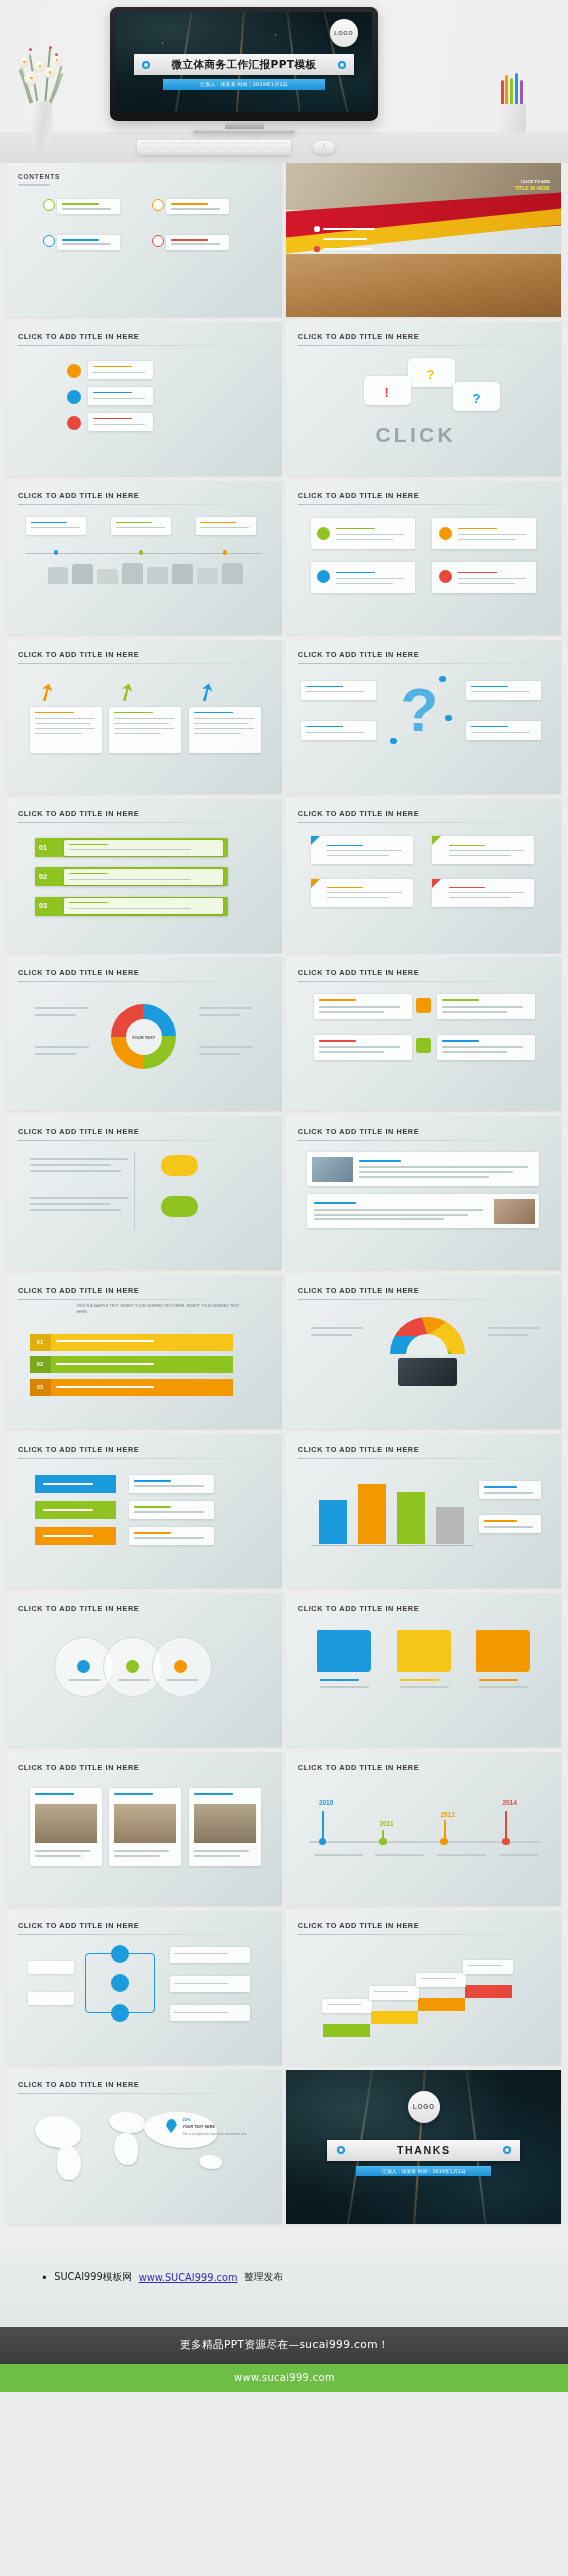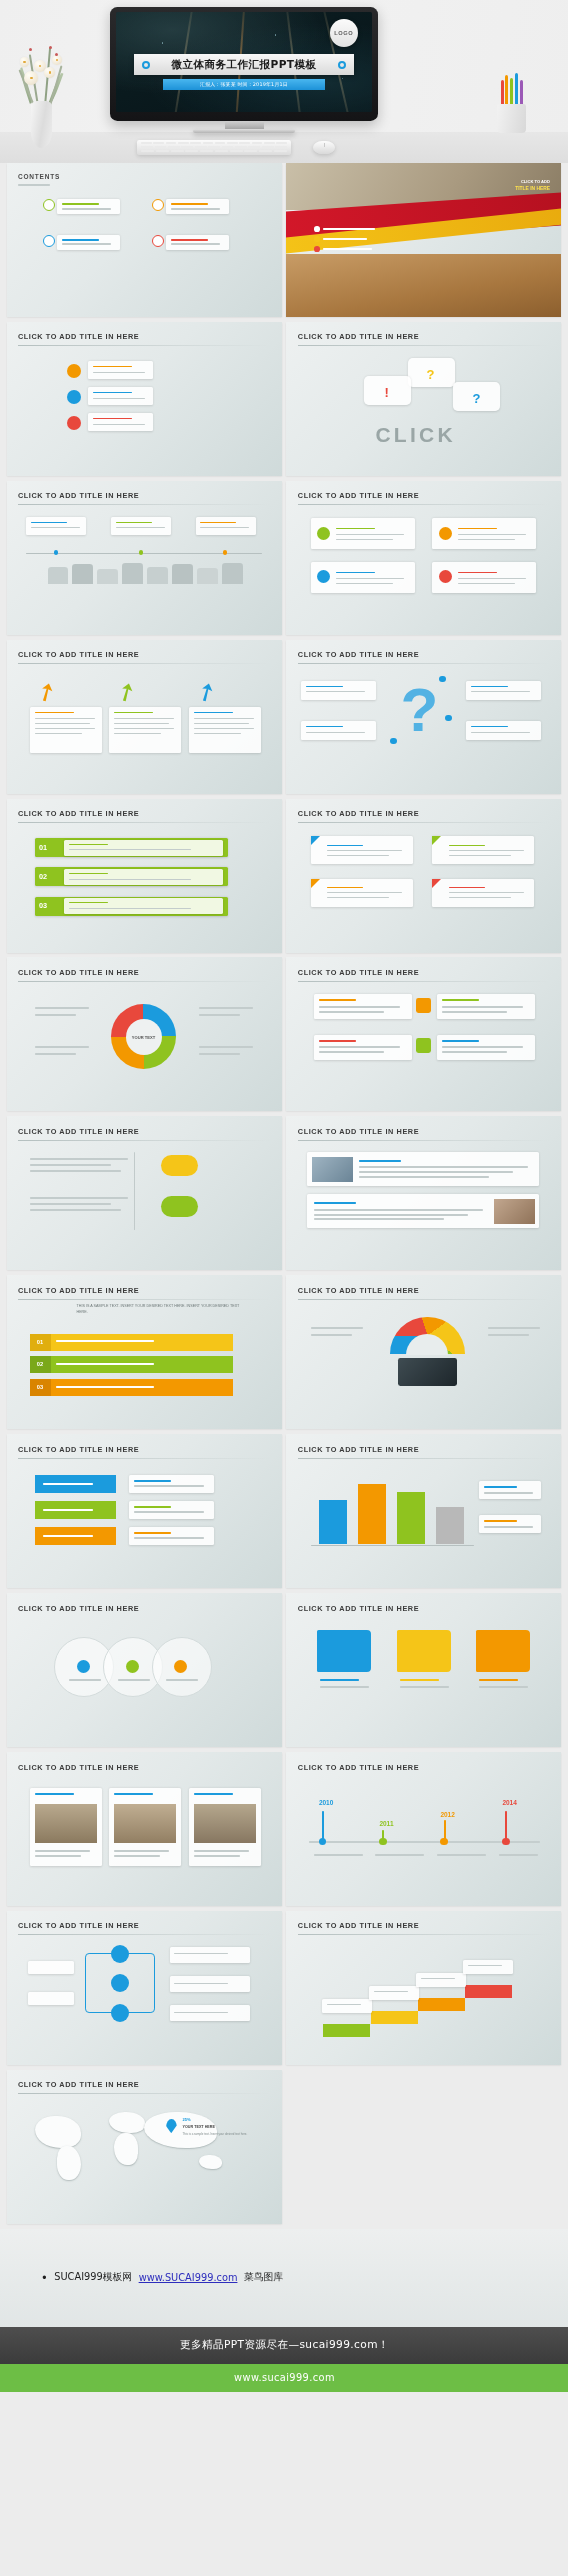--- a/index.html
+++ b/index.html
@@ -811,28 +811,44 @@
       <div class="mapblob" style="left:107px;top:63px;width:24.4px;height:32.5px;border-radius:50% 50% 40% 60%;"></div>
       <div class="mapblob" style="left:137px;top:42px;width:73px;height:36px;"></div>
       <div class="mapblob" style="left:192px;top:85px;width:23px;height:14.6px;"></div>
       <div style="position:absolute;left:159px;top:49px;width:11.4px;height:14.6px;background:#1b9bdd;
                   border-radius:50% 50% 50% 50%/60% 60% 40% 40%;clip-path:polygon(50% 100%,0 45%,0 0,100% 0,100% 45%);"></div>
       <div style="position:absolute;left:176px;top:47px;font-size:4.1px;font-weight:bold;color:#1b9bdd;">25%</div>
       <div style="position:absolute;left:176px;top:55px;font-size:3.7px;font-weight:bold;color:#444;">YOUR TEXT HERE</div>
       <div style="position:absolute;left:176px;top:62px;width:73px;font-size:2.9px;color:#808c8c;line-height:1.5;">This is a sample text. Insert your desired text here.</div>
     </div>
 
+    <div class="slide dark">
+      <div class="ray r1"></div>
+      <div class="ray r2"></div>
+      <div class="ray r3"></div>
+      <div class="thanks-badge">
+        <span>LOGO</span>
+      </div>
+      <div class="thanks-bar">
+        <span class="ring"></span>
+        <span class="thanks-txt">THANKS</span>
+        <span class="ring"></span>
+      </div>
+      <div class="thanks-sub">
+        <span>汇报人：张某某   时间：2019年1月1日</span>
+      </div>
+    </div>
   </div>
 </div>
 
 <div class="footer-credit">
   <span class="bullet">•</span>
   <span>SUCAI999模板网</span>
   <a href="#">www.SUCAI999.com</a>
-  <span>菜鸟图库</span>
+  <span>整理发布</span>
 </div>
 
 <div class="promo">
   <span>更多精品PPT资源尽在—sucai999.com！</span>
 </div>
 <div class="promo-green">
   <span>www.sucai999.com</span>
 </div>
 
 

